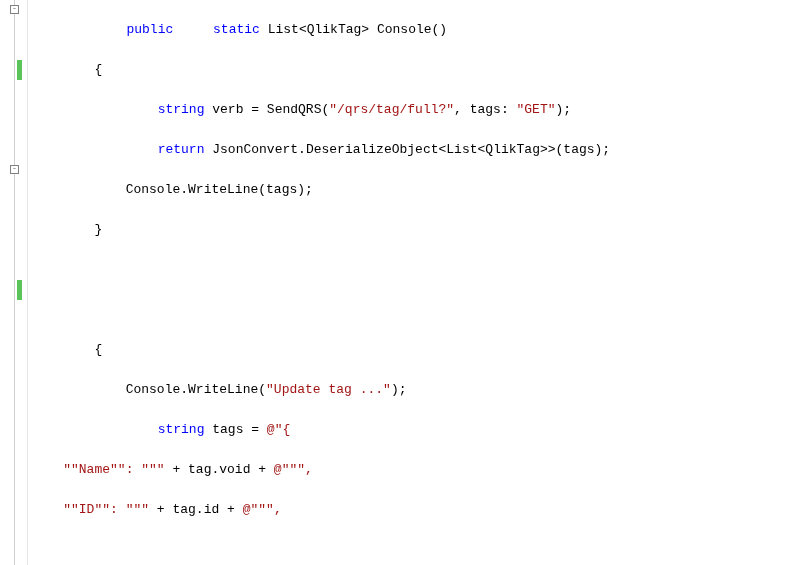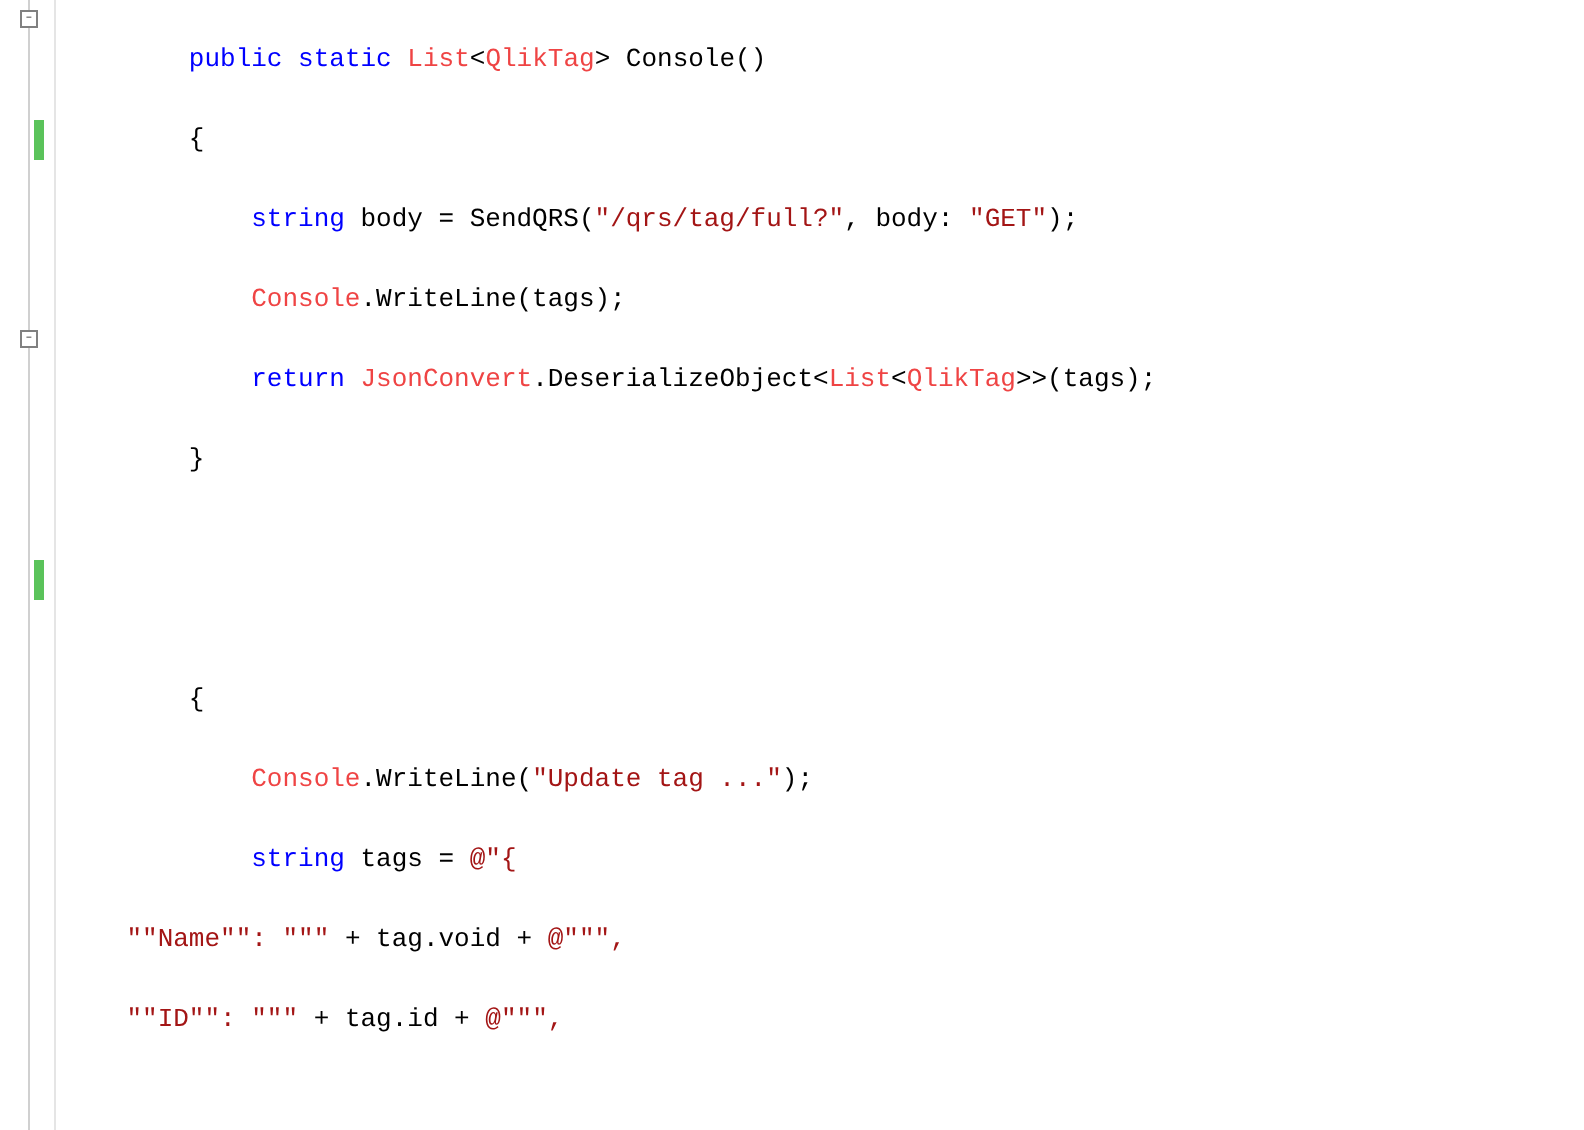--- a/index.html
+++ b/index.html
@@ -55,41 +55,41 @@
     bottom: 0;
   }
   .code {
     flex: 1;
     padding-left: 4px;
     white-space: pre;
     color: #000000;
     position: relative;
   }
   .line { height: 20px; }
-  .kw { color: #0000ff; }
-  .type { color: #ef4444; }
+  .kw { color: #0000ff; margin-left: 32px; }
+  .type { color: #000000; }
   .str { color: #a31515; }
 </style>
 </head>
 <body>
 
 <div class="editor">
   <div class="gutter">
     <div class="fold-line"></div>
     <div class="fold-btn" style="top:5px">-</div>
     <div class="change-mark" style="top:60px"></div>
     <div class="fold-btn" style="top:165px">-</div>
     <div class="change-mark" style="top:280px"></div>
   </div>
   <div class="code">
 <div class="line">        <span class="kw">public</span> <span class="kw">static</span> <span class="type">List</span><span>&lt;</span><span class="type">QlikTag</span><span>&gt; </span><span>Console</span><span>()</span></div>
 <div class="line">        <span>{</span></div>
-<div class="line">            <span class="kw">string</span><span> body = SendQRS(</span><span class="str">"/qrs/tag/full?"</span><span>, body: </span><span class="str">"GET"</span><span>);</span></div>
+<div class="line">            <span class="kw">string</span><span> verb = SendQRS(</span><span class="str">"/qrs/tag/full?"</span><span>, tags: </span><span class="str">"GET"</span><span>);</span></div>
+<div class="line">            <span class="kw">return</span> <span class="type">JsonConvert</span><span>.DeserializeObject&lt;</span><span class="type">List</span><span>&lt;</span><span class="type">QlikTag</span><span>&gt;&gt;(tags);</span></div>
 <div class="line">            <span class="type">Console</span><span>.WriteLine(tags);</span></div>
-<div class="line">            <span class="kw">return</span> <span class="type">JsonConvert</span><span>.DeserializeObject&lt;</span><span class="type">List</span><span>&lt;</span><span class="type">QlikTag</span><span>&gt;&gt;(tags);</span></div>
 <div class="line">        <span>}</span></div>
 <div class="line"></div>
 <div class="line"></div>
 <div class="line">        <span>{</span></div>
 <div class="line">            <span class="type">Console</span><span>.WriteLine(</span><span class="str">"Update tag ..."</span><span>);</span></div>
 <div class="line">            <span class="kw">string</span><span> tags = </span><span class="str">@"{</span></div>
 <div class="line">    <span class="str">""Name"": """</span><span> + tag.void + </span><span class="str">@""",</span></div>
 <div class="line">    <span class="str">""ID"": """</span><span> + tag.id + </span><span class="str">@""",</span></div>
 
 

